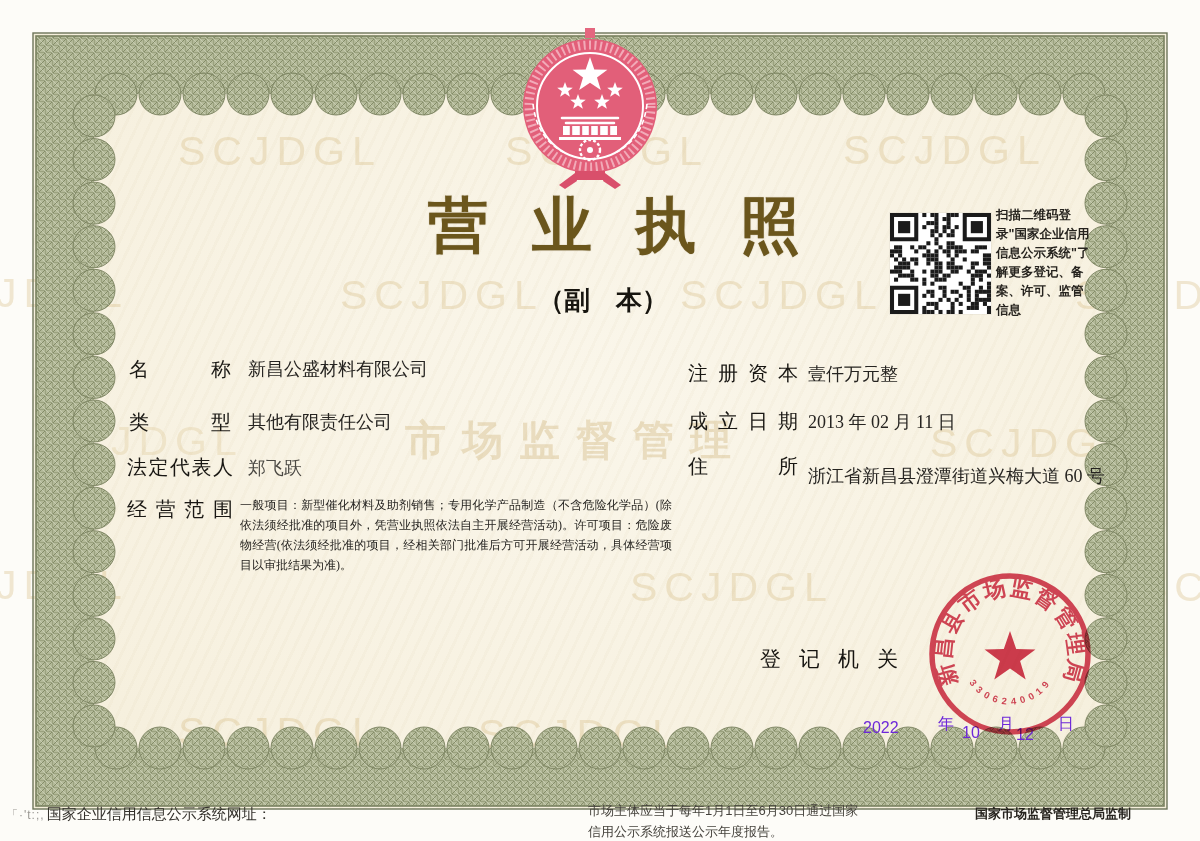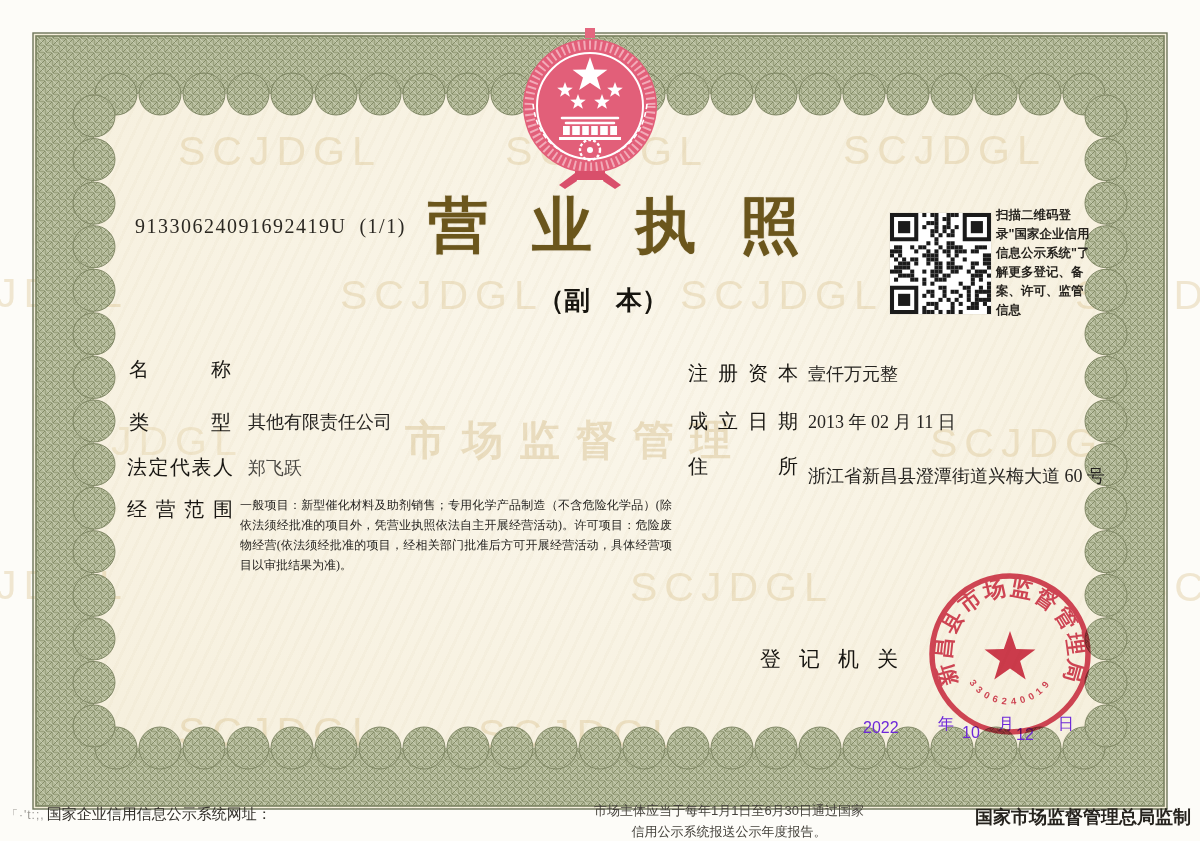--- a/index.html
+++ b/index.html
@@ -32,25 +32,25 @@
       font-weight:700;color:#26231e;}
   .row-label{position:absolute;font-size:20px;color:#191713;font-weight:500;}
   .spreadbox{display:flex;justify-content:space-between;}
   .row-value{position:absolute;font-family:"Liberation Serif","DejaVu Serif",serif;
              font-size:18px;color:#262421;white-space:nowrap;}
   .scope-value{position:absolute;left:240px;top:496px;width:432px;white-space:normal;
                font-size:12px;line-height:1.66;text-align:justify;}
   .registry{position:absolute;left:760px;top:645px;width:138px;font-size:21px;color:#15130f;font-weight:500;}
   .dateline{position:absolute;z-index:8;color:#6d28d9;}
   .stamp{position:absolute;left:921px;top:565px;z-index:7;opacity:.93;mix-blend-mode:multiply;}
-  .footer{position:absolute;z-index:5;color:#33302b;text-align:center;}
+  .footer{position:absolute;z-index:5;color:#33302b;}
   .f-left{left:6px;top:805px;font-size:15px;}
   .f-left .pre{opacity:.5;font-size:12px;letter-spacing:1px;margin-right:2px;}
   .f-mid{left:588px;top:801px;width:282px;font-size:13px;line-height:1.6;color:#45423c;}
-  .f-right{left:975px;top:805px;font-size:18px;font-weight:600;color:#26231e;}
+  .f-right{left:975px;top:805px;font-size:13px;font-weight:600;color:#26231e;}
 </style>
 </head>
 <body>
 
 <div class="page">
 
   <div class="paper"></div>
 
   <span class="wm" style="left:178px;top:128px">SCJDGL</span>
   <span class="wm" style="left:505px;top:128px">SCJDGL</span>
@@ -179,23 +179,20 @@
     <circle cx="73" cy="124" r="10" fill="none" stroke="#fff" stroke-width="2.4" stroke-dasharray="3 2"></circle>
     <circle cx="73" cy="124" r="3" fill="#fff"></circle>
     <path d="M16 78 q4 34 30 48 M130 78 q-4 34 -30 48" stroke="#fff" stroke-width="1.6" fill="none" stroke-dasharray="5 3"></path>
     <rect x="58" y="145" width="30" height="9" fill="#d94f6b"></rect>
     <path d="M58 147 l-16 12 6 4 12 -8 Z M88 147 l16 12 -6 4 -12 -8 Z" fill="#d94f6b"></path>
   </svg>
 
   <div class="content">
 
     <div class="credit">
-      <div class="val">
-        <span>91330624091692419U</span>&nbsp;&nbsp;<span>(1/1)</span>
-      </div>
     </div>
 
     <div class="title spreadbox">
         <span>营</span>
         <span>业</span>
         <span>执</span>
         <span>照</span>
       </div>
     <div class="subtitle">（副　本）</div>
 
@@ -410,20 +407,21 @@
             </g>
         </g>
       </svg>
     </div>
     <div class="qr-caption">扫描二维码登录"国家企业信用信息公示系统"了解更多登记、备案、许可、监管信息</div>
 
     <div class="row-label spreadbox" style="left:129px;top:356px;width:102px">
         <span>名</span>
         <span>称</span>
       </div>
+    <div class="row-value" style="left:248px;top:357px">新昌公盛材料有限公司</div>
 
     <div class="row-label spreadbox" style="left:129px;top:409px;width:102px">
         <span>类</span>
         <span>型</span>
       </div>
     <div class="row-value" style="left:248px;top:410px">其他有限责任公司</div>
 
     <div class="row-label spreadbox" style="left:127px;top:454px;width:106px">
         <span>法</span>
         <span>定</span>

